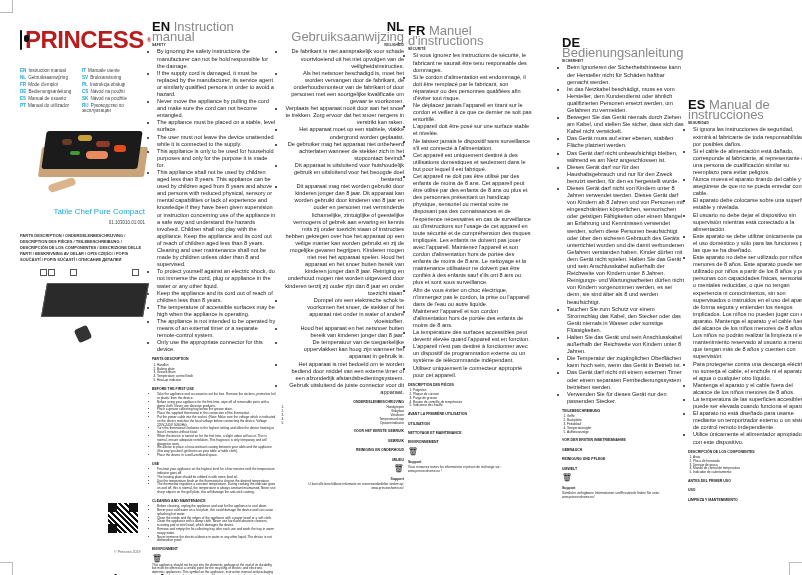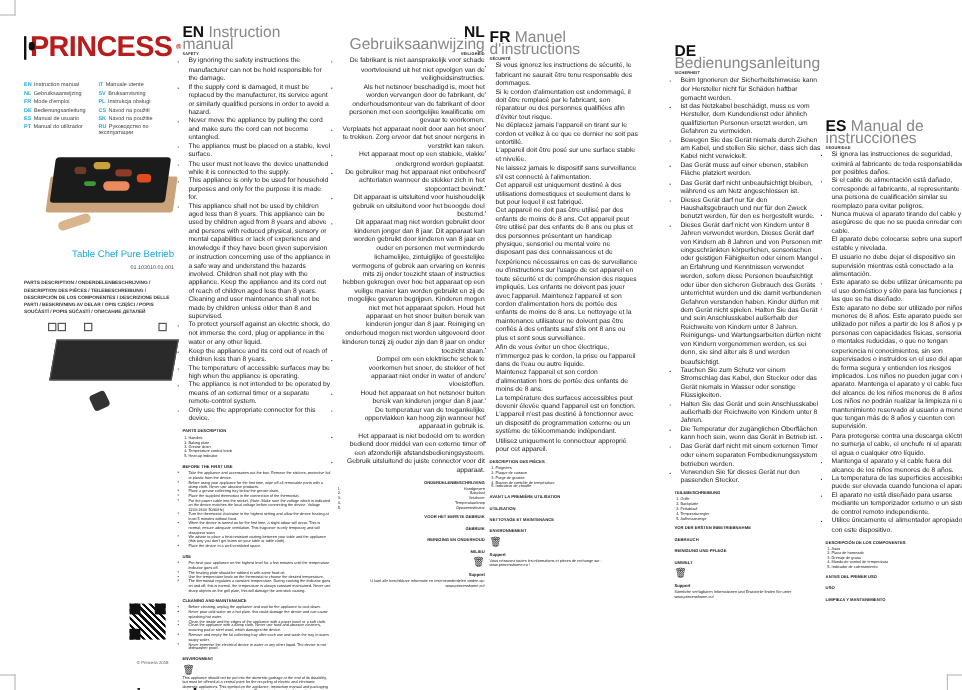--- a/index.html
+++ b/index.html
@@ -85,21 +85,21 @@
     <div class="grill-base"></div>
     <div class="grill-plate"></div>
     <div class="food" style="left:30px;top:14px;width:10px;height:6px;background:#6b3b2a;"></div>
     <div class="food" style="left:46px;top:10px;width:14px;height:6px;background:#c8a13a;"></div>
     <div class="food" style="left:64px;top:16px;width:14px;height:6px;background:#8e3b2b;"></div>
     <div class="food" style="left:82px;top:20px;width:12px;height:7px;background:#e34c1f;"></div>
     <div class="food" style="left:54px;top:26px;width:22px;height:8px;background:#e98b5e;border-radius:6px;"></div>
     <div class="food" style="left:38px;top:26px;width:10px;height:4px;background:#3d9a36;"></div>
     <div class="spatula"></div>
   </div>
-  <div class="product-name">Table Chef Pure Betrieb</div>
+  <div class="product-name">Table Chef Pure Compact</div>
   <div class="product-code">01.103010.01.001</div>
   <div class="parts-hdr">PARTS DESCRIPTION / ONDERDELENBESCHRIJVING / DESCRIPTION DES PIÈCES / TEILEBESCHREIBUNG / DESCRIPCIÓN DE LOS COMPONENTES / DESCRIZIONE DELLE PARTI / BESKRIVNING AV DELAR / OPIS CZĘŚCI / POPIS SOUČÁSTÍ / POPIS SÚČASTÍ / ОПИСАНИЕ ДЕТАЛЕЙ</div>
 
   <div class="diagram">
     <div class="box" style="left:6px;top:0"></div>
     <div class="box" style="left:14px;top:0"></div>
     <div class="box" style="left:36px;top:0"></div>
     <div class="box" style="left:98px;top:0"></div>
     <div class="plate"></div>
     <div class="knob"></div>

